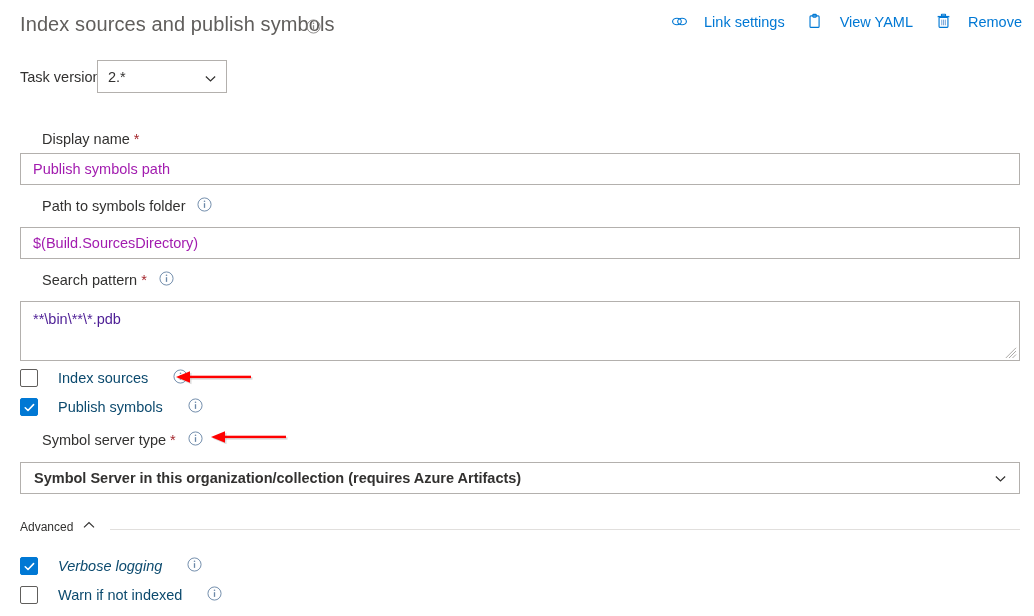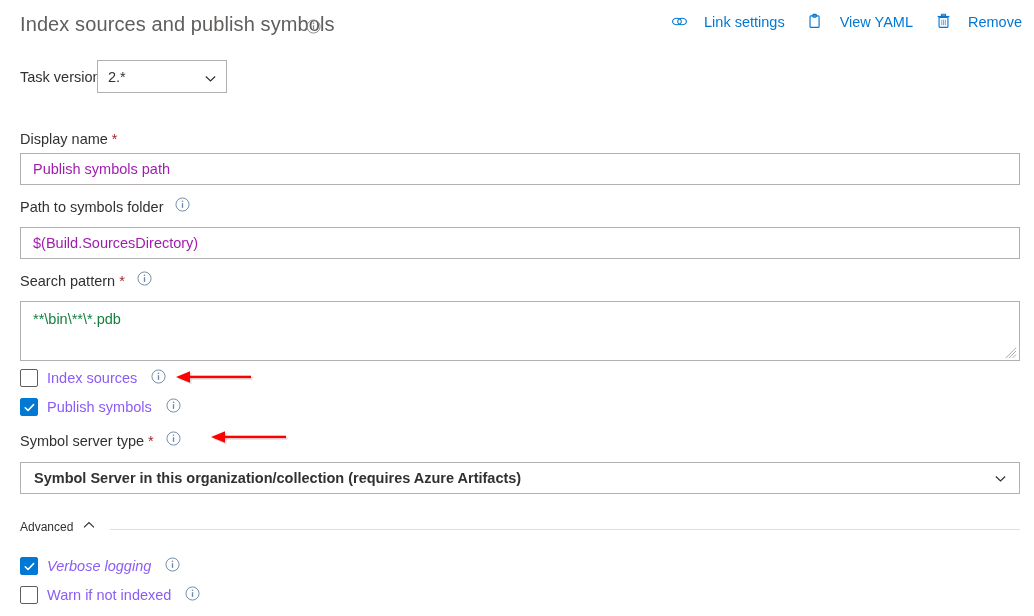--- a/index.html
+++ b/index.html
@@ -44,47 +44,47 @@
     width: 130px; height: 33px;
     border: 1px solid #b3b0ad; background: #fff;
     display: flex; align-items: center;
   }
   .taskver-select .val { padding-left: 10px; font-size: 14.5px; color: #323130; }
   .taskver-select .chev { position: absolute; right: 9px; top: 10px; }
 
   
   .flabel {
     position: absolute; font-size: 14.5px; color: #323130; white-space: nowrap;
-    display: flex; align-items: flex-end;
+    display: flex; align-items: center; margin-left: 22px;
   }
   .req { color: #a4262c; margin-left: 4px; font-size: 14.5px; }
   .flabel .info { margin-left: 12px; }
 
   .finput {
     position: absolute; left: 20px; width: 1000px; height: 32px;
     border: 1px solid #b3b0ad; background: #fff;
     font-size: 14.5px; color: #a21caf;
     display: flex; align-items: center; padding-left: 12px;
   }
 
   .ftextarea {
     position: absolute; left: 20px; width: 1000px; height: 60px;
     border: 1px solid #b3b0ad; background: #fff;
-    font-size: 14.5px; color: #15803d;
+    font-size: 14.5px; color: #4c1d95;
     padding: 9px 12px; overflow: hidden;
   }
   .resize-grip {
     position: absolute; right: 2px; bottom: 2px; width: 12px; height: 12px;
   }
 
   
   .cbrow {
     position: absolute; left: 20px;
-    display: flex; align-items: center; gap: 9px;
-    font-size: 14.5px; color: #8b5cf6; justify-content: flex-end;
+    display: flex; align-items: center; gap: 20px;
+    font-size: 14.5px; color: #0c4a6e; justify-content: flex-end;
   }
   .cbox {
     width: 18px; height: 18px; border-radius: 2px;
     border: 1px solid #605e5c; background: #fff;
     display: flex; align-items: center; justify-content: center;
     flex: 0 0 auto; cursor: pointer;
   }
   .cbox.checked { background: #0078d4; border-color: #0078d4; }
   .cbrow .info { margin-left: 5px; }
 

